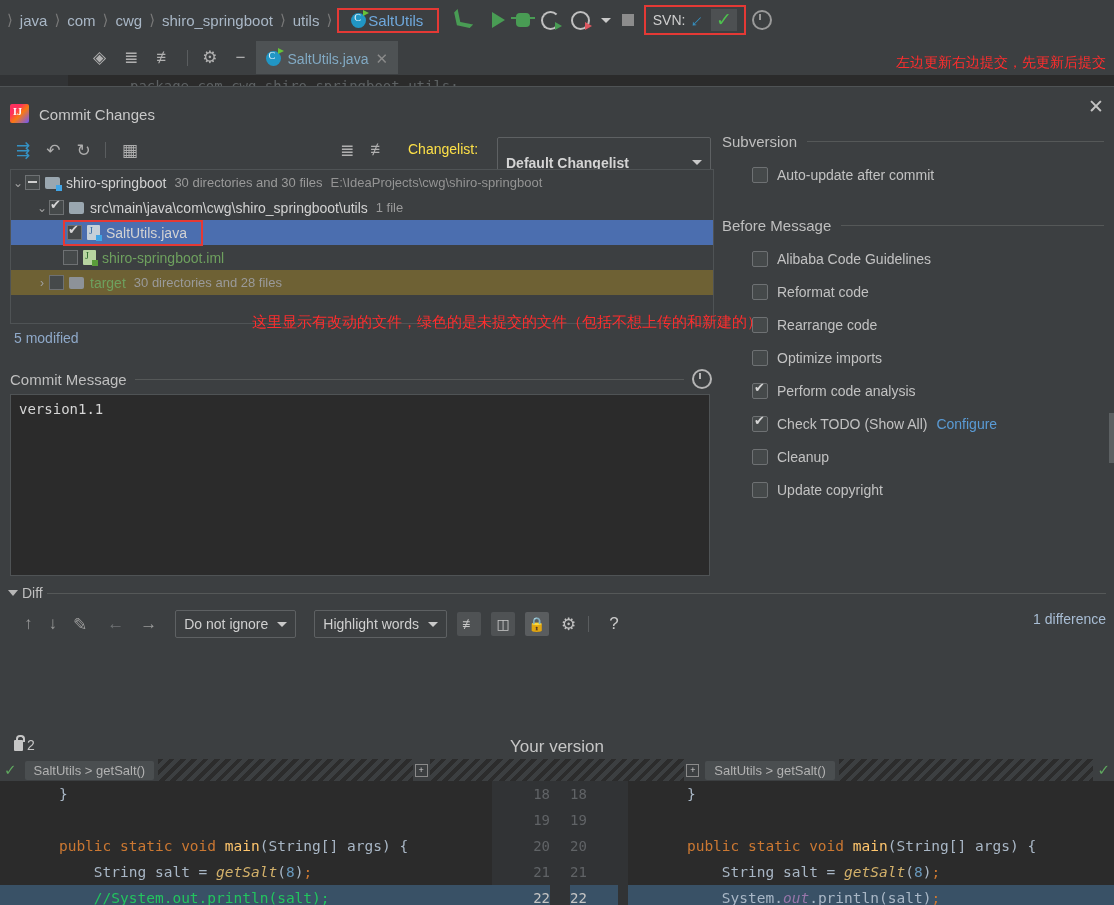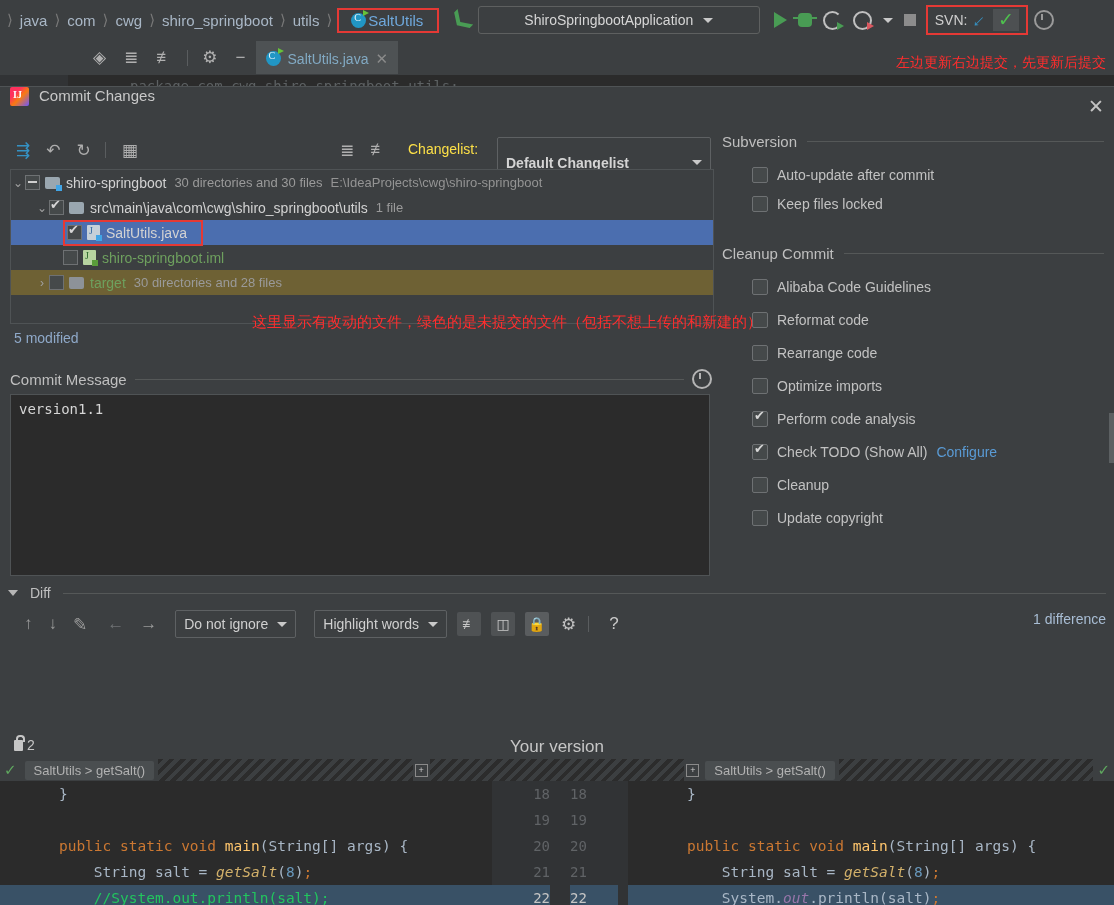--- a/index.html
+++ b/index.html
@@ -57,21 +57,21 @@
 
   .editor-under{position:absolute;left:0;top:75px;width:1114px;height:25px;background:#2b2b2b;}
   .editor-under .code{position:absolute;left:130px;top:3px;color:#5d6163;font-size:14px;font-family:"DejaVu Sans Mono",monospace;}
   .gutter-under{position:absolute;left:0;top:75px;width:68px;height:25px;background:#313335;}
 
   .annot-top{position:absolute;right:8px;top:54px;color:#ff2d2d;font-size:14px;white-space:nowrap;}
 
   
   .dialog{position:absolute;left:0;top:86px;width:1114px;height:819px;background:#3c3f41;
       border-top:1px solid #4f5355;}
-  .dlg-title{height:36px;display:flex;align-items:flex-start;padding:0 10px;}
+  .dlg-title{height:36px;display:flex;align-items:flex-end;padding:0 10px;}
   .dlg-ij-logo{width:19px;height:19px;position:relative;margin-right:10px;background:
       linear-gradient(135deg,#fe315d 0%,#fe315d 30%,#f97a12 55%,#6b57ff 100%);border-radius:2px;}
   .dlg-ij-logo:after{content:"IJ";position:absolute;left:3px;top:2px;font-size:10px;color:#fff;font-weight:bold;font-family:"Liberation Serif",serif;}
   .dlg-title-text{color:#c8c8c8;font-size:15px;}
   .dlg-close{position:absolute;right:10px;top:8px;color:#c3c3c3;font-size:19px;cursor:default;}
 
   
   .commit-toolbar{position:absolute;left:0;top:46px;width:712px;height:34px;display:flex;align-items:center;}
   .ct-ic{margin-left:16px;font-size:17px;color:#adadad;}
   .ct-sep{width:1px;height:16px;background:#5a5d5f;margin-left:14px;}
@@ -122,21 +122,21 @@
   .rp-sec-t{color:#bfbfbf;font-size:15px;white-space:nowrap;}
   .rp-sec-l{flex:1;height:1px;background:#555858;}
   .rp-item{display:flex;align-items:center;gap:9px;height:33px;padding-left:30px;}
   .rp-item .lbl{color:#c2c2c2;font-size:14px;}
   .cbx{width:14px;height:14px;border:1px solid #6e7173;background:#45494a;border-radius:2px;position:relative;flex:none;}
   .cbx.checked:after{content:"✔";position:absolute;left:1px;top:-4px;font-size:13px;color:#d6d6d6;}
   .cfg-link{color:#5a9bd5;font-size:14px;}
   .rp-scroll{position:absolute;right:-10px;top:280px;width:5px;height:50px;background:#5c6062;}
 
   
-  .diff-head{position:absolute;left:8px;top:498px;width:1098px;display:flex;align-items:center;gap:12px;}
+  .diff-head{position:absolute;left:8px;top:498px;width:1098px;display:flex;align-items:center;gap:4px;}
   .tri{width:0;height:0;border-left:5px solid transparent;border-right:5px solid transparent;border-top:6px solid #b6b6b6;}
   .diff-t{color:#bfbfbf;font-size:14px;}
   .diff-l{flex:1;height:1px;background:#555858;}
 
   .diff-tb{position:absolute;left:0;top:518px;width:1114px;height:38px;display:flex;align-items:center;}
   .dtb-ic{color:#9b9b9b;font-size:17px;margin-left:16px;}
   .dd{height:26px;border:1px solid #5e6163;border-radius:2px;display:flex;align-items:center;gap:9px;padding:0 8px;margin-left:18px;}
   .dd span{color:#d0d0d0;font-size:14px;}
   .sqbtn{width:24px;height:24px;background:#4f5254;border-radius:2px;display:flex;align-items:center;justify-content:center;margin-left:10px;color:#c8c8c8;font-size:14px;}
   .lockbtn{background:#5a5d5f;}
@@ -202,24 +202,20 @@
         <span class="crumb">utils</span>
         <span class="sep">⟩</span>
         <span class="crumb-box">
           <span class="ij-class-icon"></span>
           <span class="crumb sel">SaltUtils</span>
         </span>
       </div>
 
       <span class="green-chevron">❮</span>
 
-      <div class="runconfig">
-        <span>ShiroSpringbootApplication</span>
-        <span class="caret"></span>
-      </div>
 
       <div class="tb-icons">
         <span class="play"></span>
         <span class="bug"></span>
         <span class="covrun"></span>
         <span class="profrun"></span>
         <span class="caret"></span>
         <span class="stopsq"></span>
       </div>
 
@@ -333,27 +329,23 @@
     <div class="rp">
       <div class="rp-sec">
         <span class="rp-sec-t">Subversion</span>
         <span class="rp-sec-l"></span>
       </div>
 
       <div class="rp-item" style="height:31px;margin-top:9px;">
         <span class="cbx"></span>
         <span class="lbl">Auto-update after commit</span>
       </div>
-      <div class="rp-item" style="height:28px;">
-        <span class="cbx"></span>
-        <span class="lbl">Keep files locked</span>
-      </div>
 
       <div class="rp-sec" style="margin-top:27px;">
-        <span class="rp-sec-t">Cleanup Commit</span>
+        <span class="rp-sec-t">Before Message</span>
         <span class="rp-sec-l"></span>
       </div>
 
       <div class="rp-item" style="margin-top:8px;">
         <span class="cbx"></span>
         <span class="lbl">Alibaba Code Guidelines</span>
       </div>
       <div class="rp-item">
         <span class="cbx"></span>
         <span class="lbl">Reformat code</span>

